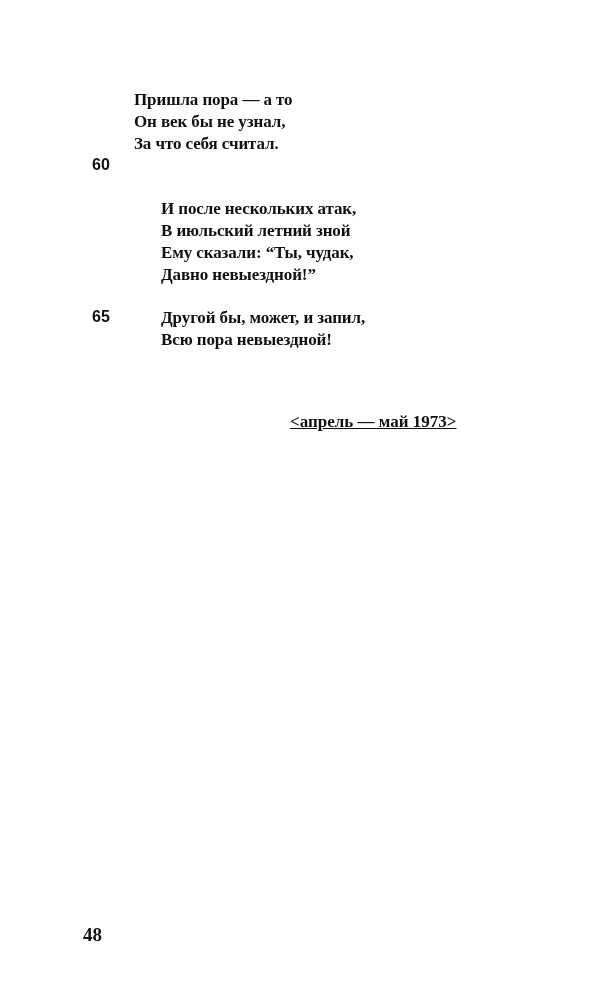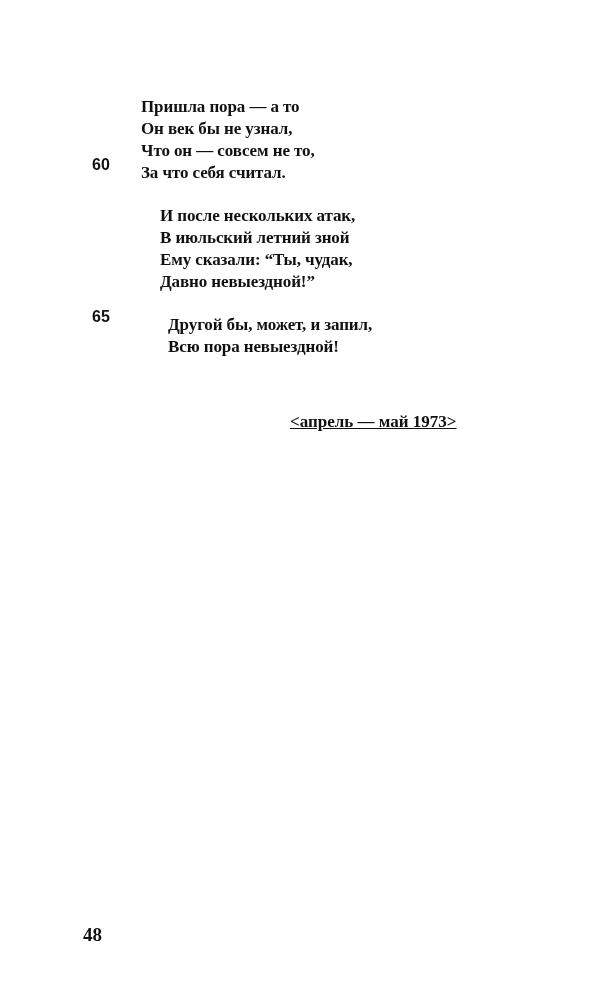--- a/index.html
+++ b/index.html
@@ -15,21 +15,21 @@
       font-family: "Liberation Serif", "DejaVu Serif", serif;
       color: #111111;
     }
     .page {
       position: absolute;
       left: 0; top: 0;
       width: 600px; height: 989px;
     }
     .stanza {
       position: absolute;
-      margin: 8px;
+      margin: 1px;
       padding: 0;
     }
     .line {
       display: block;
       position: relative;
       height: 22px;
       line-height: 22px;
       font-size: 17px;
       font-weight: bold;
       white-space: nowrap;
@@ -37,21 +37,21 @@
     }
     .line-number {
       position: absolute;
       font-family: "Liberation Sans", "DejaVu Sans", sans-serif;
       font-size: 16px;
       font-weight: bold;
       line-height: 22px;
       color: #111111;
     }
     #stanza-1 { left: 133px; top: 88px; }
-    #stanza-2 { left: 152px; top: 197px; }
+    #stanza-2 { left: 160px; top: 197px; }
     #stanza-3 { left: 160px; top: 306px; }
     #ln-60 { left: 92px; top: 154px; }
     #ln-65 { left: 92px; top: 306px; }
     .dateline {
       position: absolute;
       left: 290px;
       top: 411px;
       font-size: 17px;
       font-weight: bold;
       line-height: 22px;
@@ -69,21 +69,20 @@
     }
   </style>
 </head>
 <body>
 
 <div class="page">
 
   <div class="stanza" id="stanza-1">
     <span class="line">Пришла пора — а то</span>
     <span class="line">Он век бы не узнал,</span>
-    <span class="line">Что он — совсем не то,</span>
     <span class="line">За что себя считал.</span>
   </div>
 
   <span class="line-number" id="ln-60">60</span>
 
   <div class="stanza" id="stanza-2">
     <span class="line">И после нескольких атак,</span>
     <span class="line">В июльский летний зной</span>
     <span class="line">Ему сказали: “Ты, чудак,</span>
     <span class="line">Давно невыездной!”</span>

